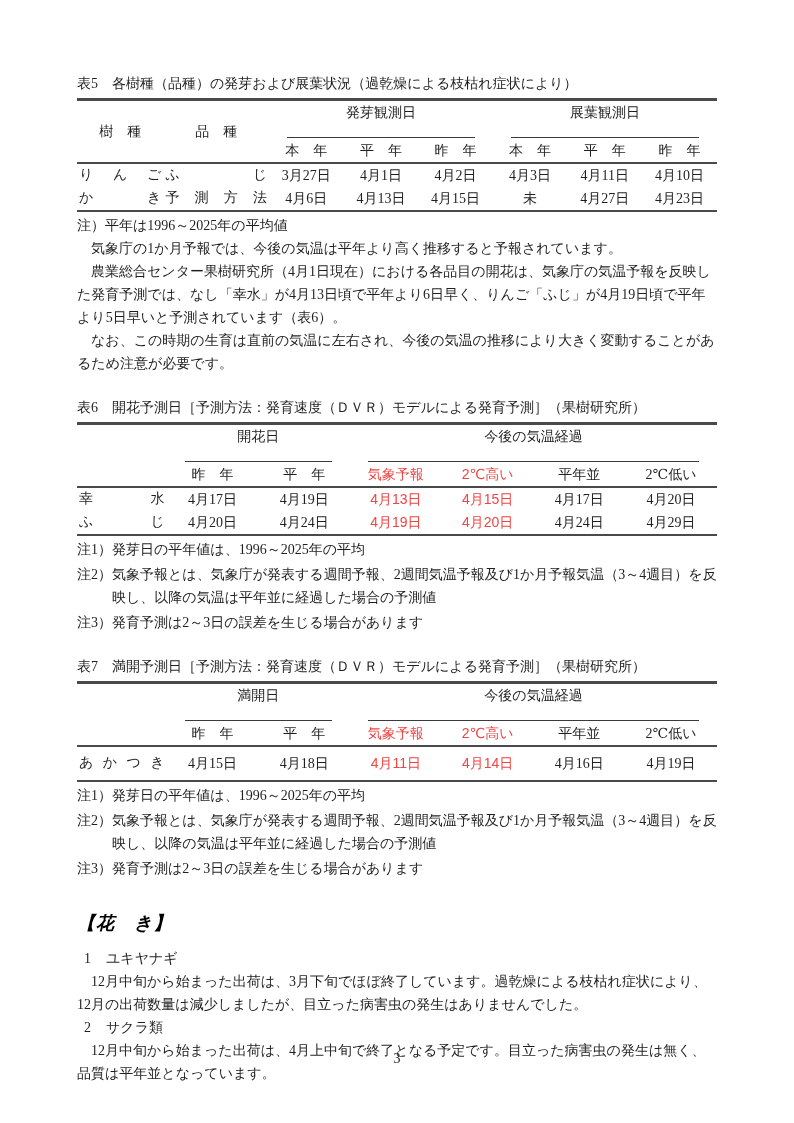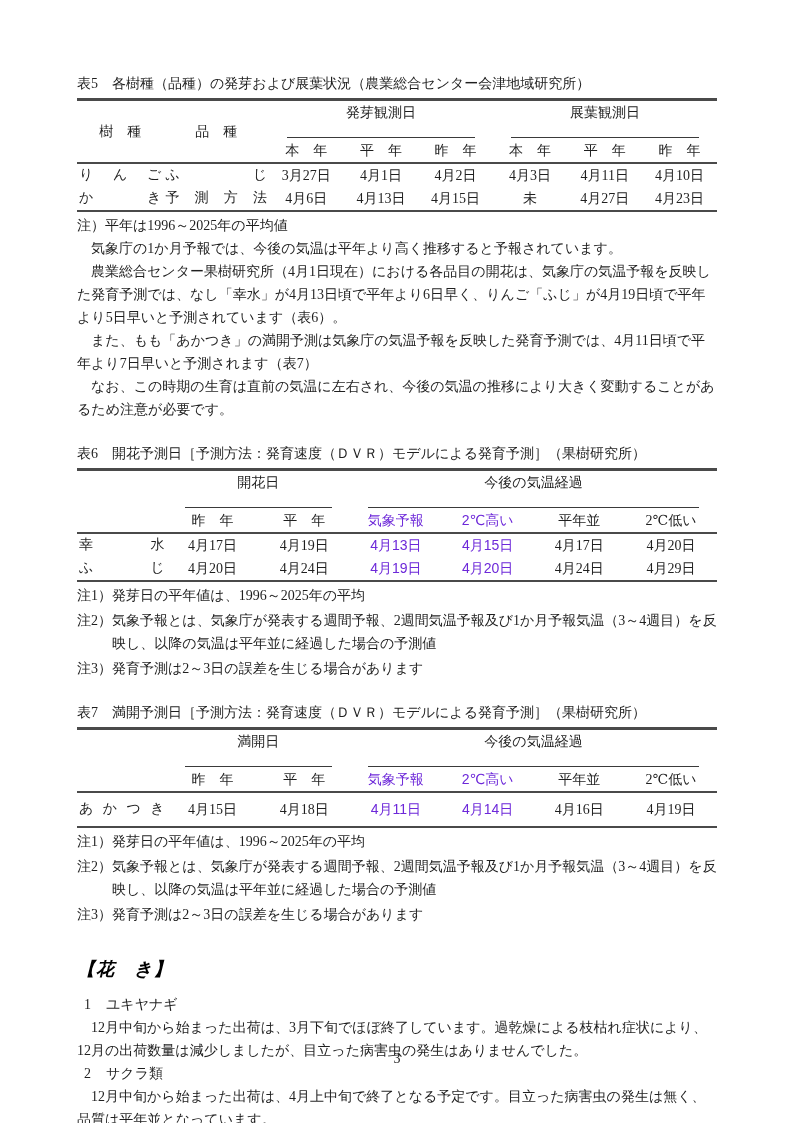--- a/index.html
+++ b/index.html
@@ -11,21 +11,21 @@
 
   
   .tbl-title{margin:0 0 3px 0;}
 
   
   table.t{width:100%;border-collapse:collapse;border-top:3px solid #4a4a4a;border-bottom:2px solid #4a4a4a;table-layout:fixed;}
   .t th,.t td{font-weight:normal;text-align:center;padding:1px 2px;font-size:14px;line-height:21px;overflow:hidden;}
   .t thead th.rowhead{border-bottom:2px solid #4a4a4a;vertical-align:middle;}
   .t thead tr.sub th{border-bottom:2px solid #4a4a4a;}
   .grp-u{display:block;margin:0 16px;padding-bottom:14px;border-bottom:1px solid #3a3a3a;}
-  .bg{font-family:"Liberation Sans","DejaVu Sans",sans-serif;font-weight:bold;color:#6d28d9;}
+  .bg{font-family:"Liberation Sans","DejaVu Sans",sans-serif;font-weight:bold;color:#ef4444;}
   .dist{text-align:justify;text-align-last:justify;padding:0 10px;font-family:Liberation Mono, monospace;}
   .t7 tbody td{padding:6px 2px;margin-left:12px;}
 
   
   .note{margin:2px 0 0 0;}
   .hang{padding-left:35px;text-indent:-35px;}
 
   
   .sec-heading{margin:21px 0 0 0;}
   p.body{margin:0;text-indent:1em;}
@@ -41,21 +41,21 @@
   .flower-item-title .no{display:inline-block;min-width:22px;}
   .flower-body{margin:0;text-indent:1em;}
 
   .page-number{position:absolute;bottom:56px;left:0;width:100%;text-align:center;font-size:14px;}
 </style>
 </head>
 <body>
 
 <div class="content">
 
-  <p class="tbl-title">表5　各樹種（品種）の発芽および展葉状況（農業総合センター会津地域研究所）</p>
+  <p class="tbl-title">表5　各樹種（品種）の発芽および展葉状況（過乾燥による枝枯れ症状により）</p>
   <table class="t">
     <colgroup>
       <col style="width:13.5%">
         <col style="width:16.5%">
       <col style="width:11.66%">
         <col style="width:11.66%">
         <col style="width:11.66%">
       <col style="width:11.66%">
         <col style="width:11.66%">
         <col style="width:11.7%">
@@ -100,21 +100,20 @@
         <td>未</td>
         <td>4月27日</td>
         <td>4月23日</td>
       </tr>
     </tbody>
   </table>
   <p class="note">注）平年は1996～2025年の平均値</p>
 
   <p class="body">気象庁の1か月予報では、今後の気温は平年より高く推移すると予報されています。</p>
   <p class="body">農業総合センター果樹研究所（4月1日現在）における各品目の開花は、気象庁の気温予報を反映した発育予測では、なし「幸水」が4月13日頃で平年より6日早く、りんご「ふじ」が4月19日頃で平年より5日早いと予測されています（表6）。</p>
-  <p class="body">また、もも「あかつき」の満開予測は気象庁の気温予報を反映した発育予測では、4月11日頃で平年より7日早いと予測されます（表7）</p>
   <p class="body">なお、この時期の生育は直前の気温に左右され、今後の気温の推移により大きく変動することがあるため注意が必要です。</p>
 
   <div class="tbl-block">
     <p class="tbl-title">表6　開花予測日［予測方法：発育速度（ＤＶＲ）モデルによる発育予測］（果樹研究所）</p>
     <table class="t">
       <colgroup>
         <col style="width:14%">
         <col style="width:14.33%">
           <col style="width:14.33%">
           <col style="width:14.33%">

